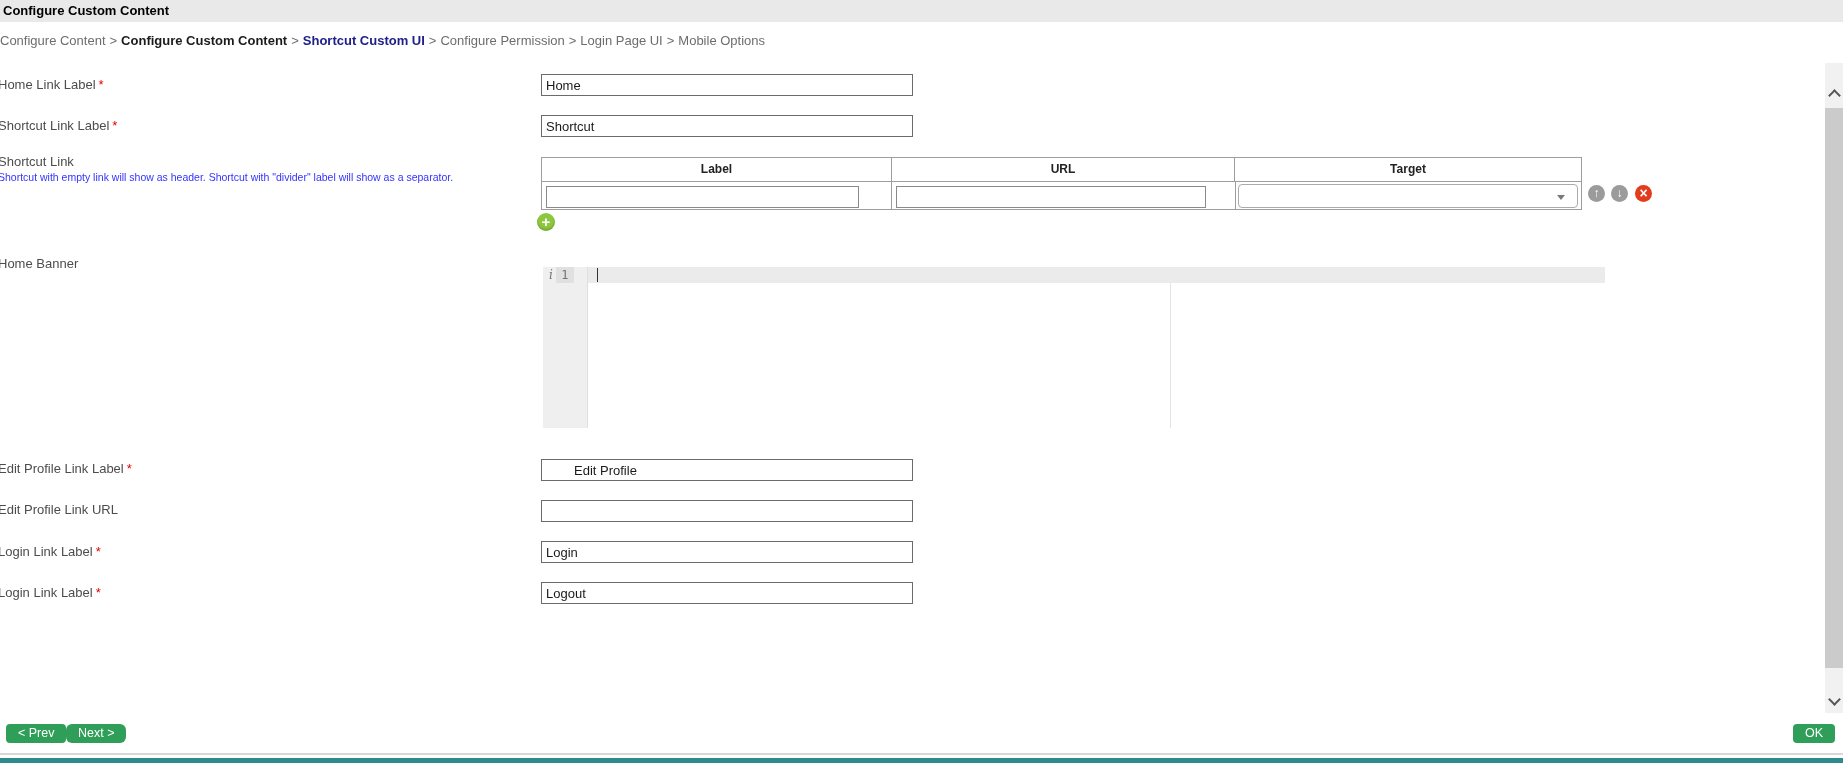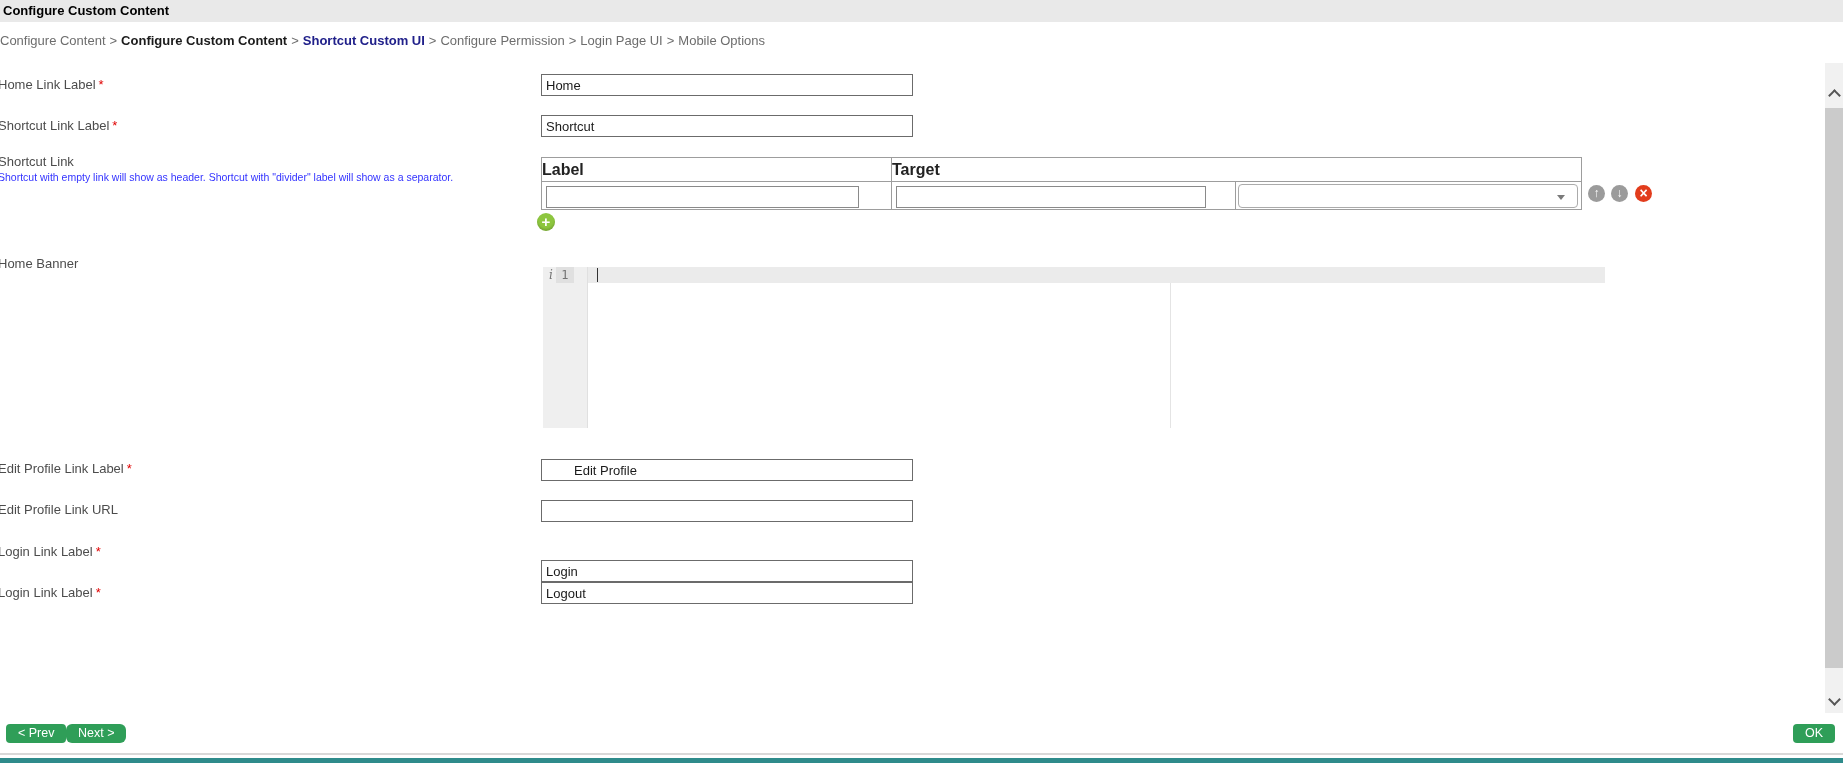--- a/index.html
+++ b/index.html
@@ -38,30 +38,30 @@
   
   .text-input {
     position:absolute; left:541px; width:372px; height:22px;
     border:1px solid #6b6b6b; background:#fff; color:#1a1a1a;
     font-size:13px; font-family:inherit; padding:1px 4px; box-sizing:border-box;
   }
   #inp-home        { top:74px; }
   #inp-shortcut    { top:115px; }
   #inp-editprofile { top:459px;padding-left:32px; }
   #inp-editurl     { top:500px; }
-  #inp-login       { top:560px; }
+  #inp-login       { top:541px; }
   #inp-logout      { top:582px; }
 
   
   #sc-table {
     left:541px; top:157px; width:1041px; height:53px;
     border:1px solid #9d9d9d; box-sizing:border-box; background:#fff;
   }
   .sc-head { display:flex; height:23px; border-bottom:1px solid #9d9d9d; }
-  .sc-hcell { font-size:16px; font-weight:bold; color:#222; line-height:23px; box-sizing:border-box; }
+  .sc-hcell { font-size:12px; font-weight:bold; color:#222; text-align:center; line-height:23px; box-sizing:border-box; }
   .col0 { width:350px; border-right:1px solid #9d9d9d; }
   .col1 { width:343px; border-right:1px solid #9d9d9d; }
   .col2 { flex:1; }
   .sc-row { position:relative; height:28px; }
   .sc-vline { position:absolute; top:0; width:1px; height:28px; background:#9d9d9d; }
   .row-input {
     position:absolute; top:4px; height:22px; border:1px solid #8a8a8a;
     font-size:13px; font-family:inherit; padding:1px 4px; box-sizing:border-box;
   }
   #sc-label-input { left:4px;  width:313px; }
@@ -144,20 +144,21 @@
 
 <div class="field-label" id="lbl-shortcut"><span>Shortcut Link Label</span><span class="req">*</span></div>
 <input class="text-input" id="inp-shortcut" type="text" value="Shortcut" style="">
 
 <div class="field-label" id="lbl-shortcutlink"><span>Shortcut Link</span></div>
 <div id="shortcut-help">Shortcut with empty link will show as header. Shortcut with "divider" label will show as a separator.</div>
 
 <div class="abs" id="sc-table">
   <div class="sc-head">
     <div class="sc-hcell col0">Label</div>
+    <div class="sc-hcell col1">URL</div>
     <div class="sc-hcell col2">Target</div>
   </div>
   <div class="sc-row">
     <div class="sc-vline" style="left:349px;"></div>
     <div class="sc-vline" style="left:693px;"></div>
     <input class="row-input" id="sc-label-input" type="text" value="" style="">
     <input class="row-input" id="sc-url-input" type="text" value="" style="">
     <div id="sc-target">
       <span></span>
       <span class="caret-down"></span>

